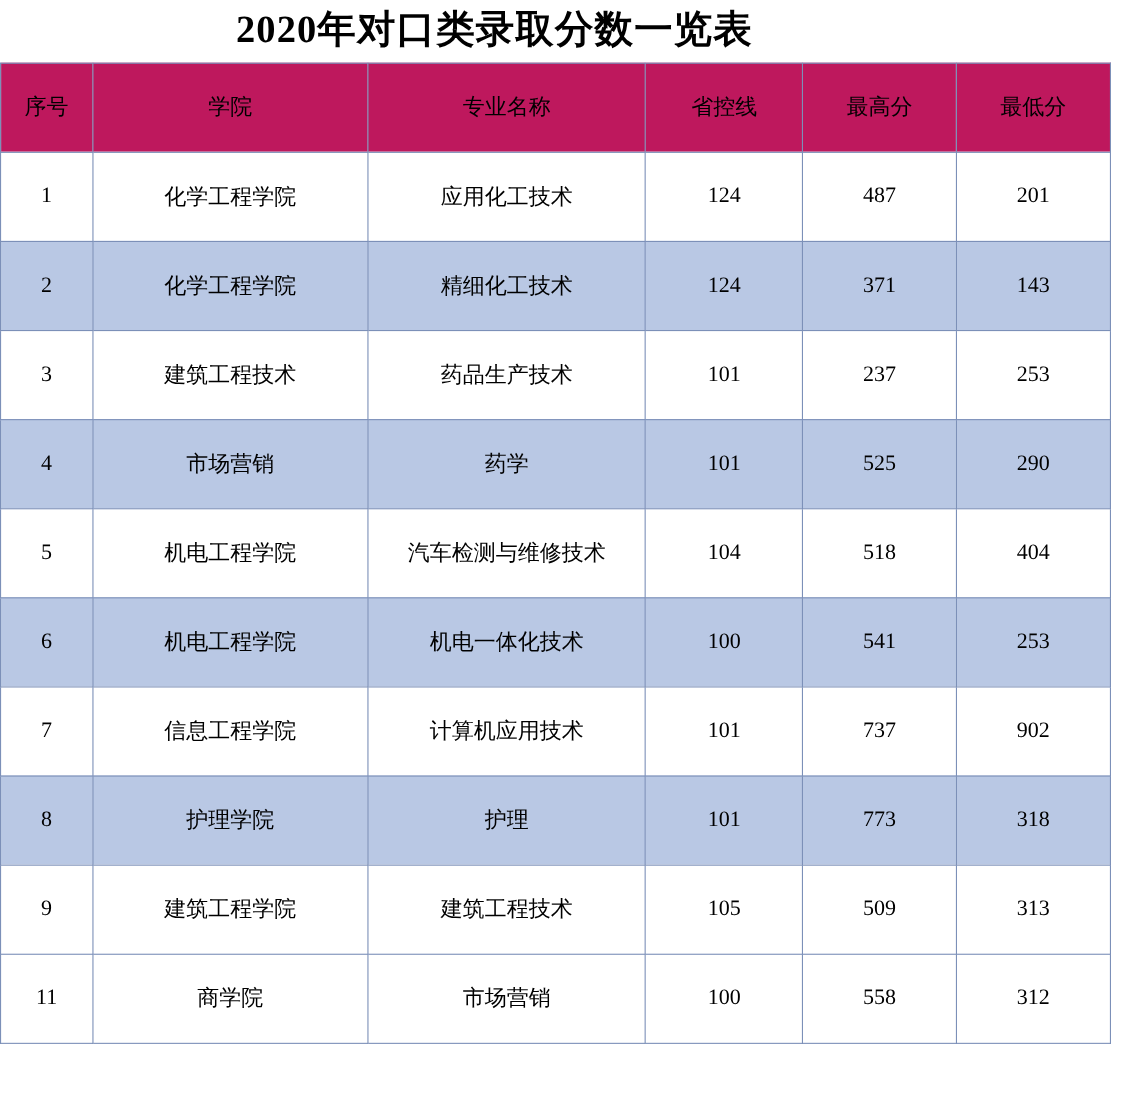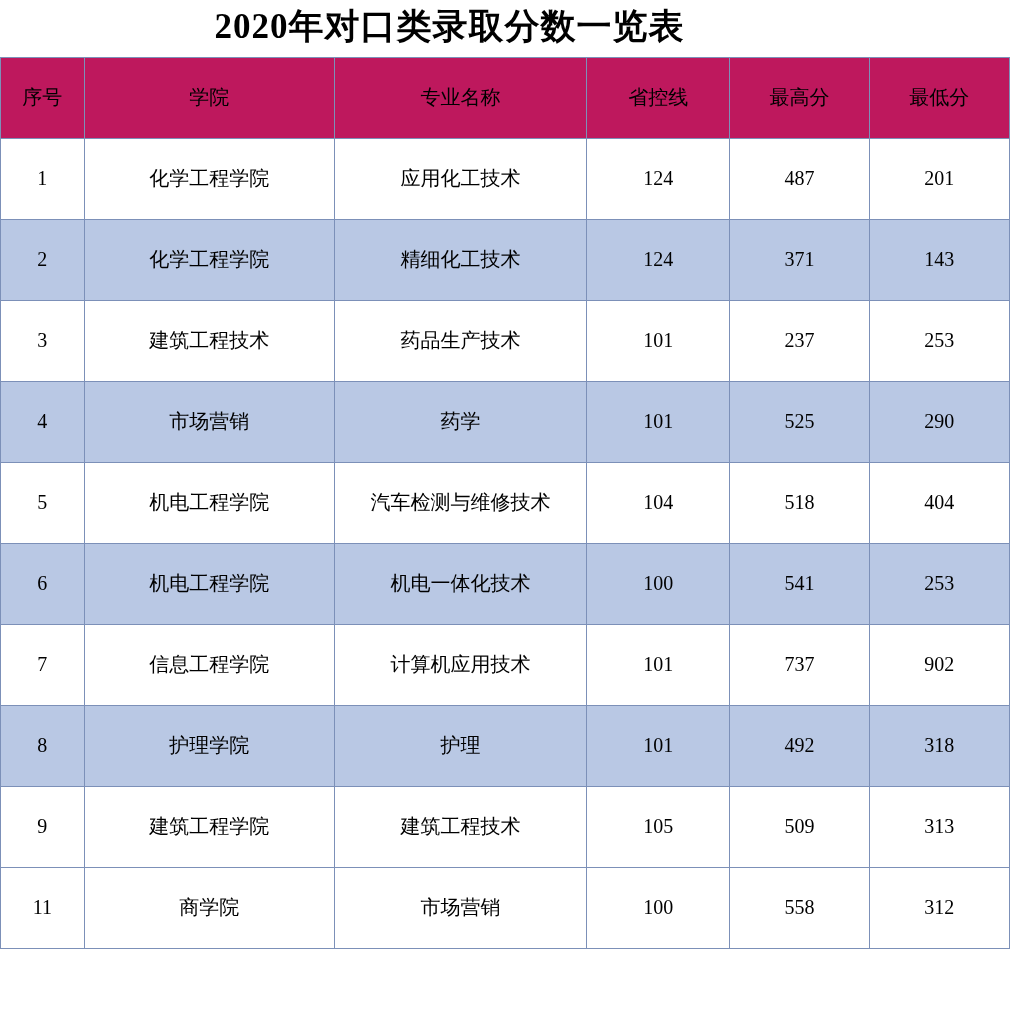--- a/index.html
+++ b/index.html
@@ -151,21 +151,21 @@
         <td>计算机应用技术</td>
         <td class="num-cell">101</td>
         <td class="num-cell">737</td>
         <td class="num-cell">902</td>
       </tr>
       <tr class="row-shaded">
         <td class="num-cell">8</td>
         <td>护理学院</td>
         <td>护理</td>
         <td class="num-cell">101</td>
-        <td class="num-cell">492</td>
+        <td class="num-cell">773</td>
         <td class="num-cell">318</td>
       </tr>
       <tr class="row-plain">
         <td class="num-cell">9</td>
         <td>建筑工程学院</td>
         <td>建筑工程技术</td>
         <td class="num-cell">105</td>
         <td class="num-cell">509</td>
         <td class="num-cell">313</td>
       </tr>

